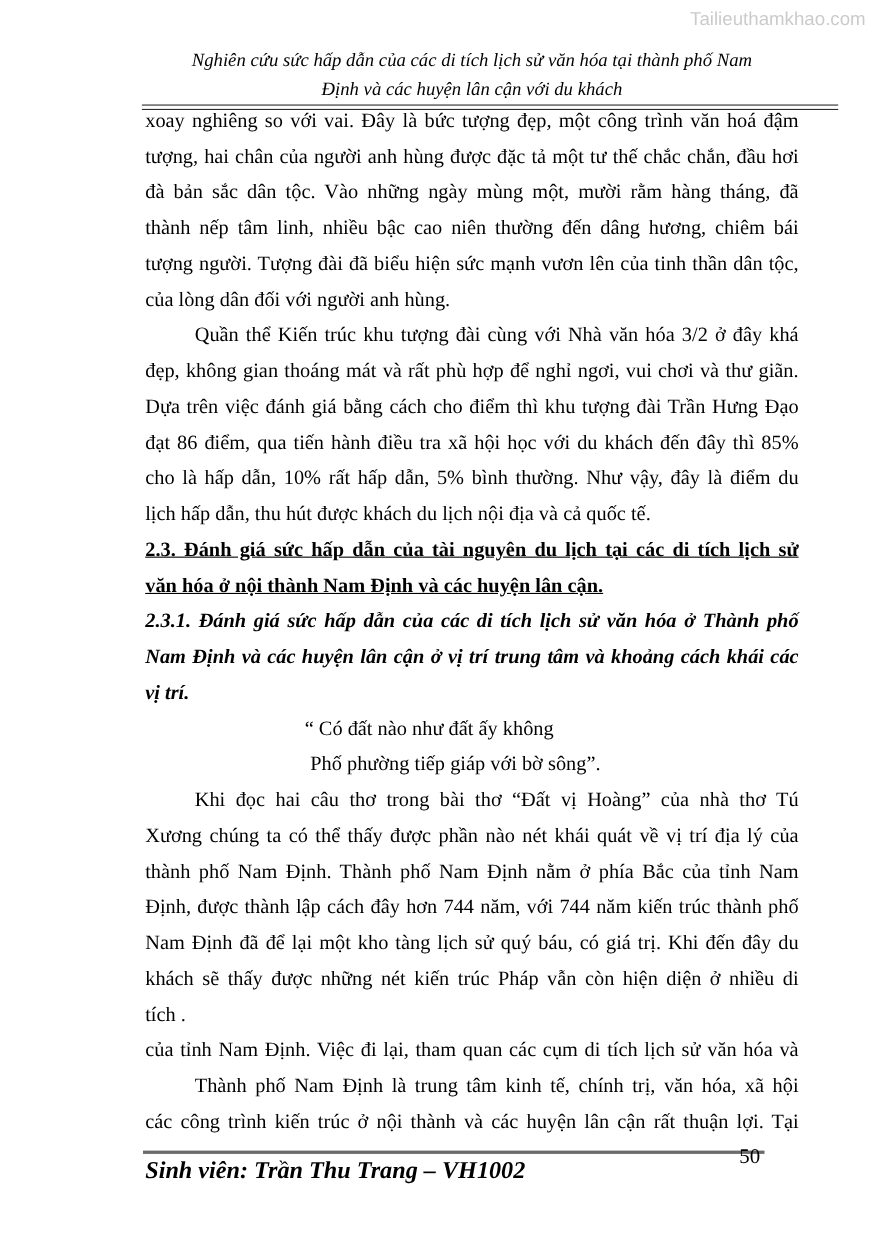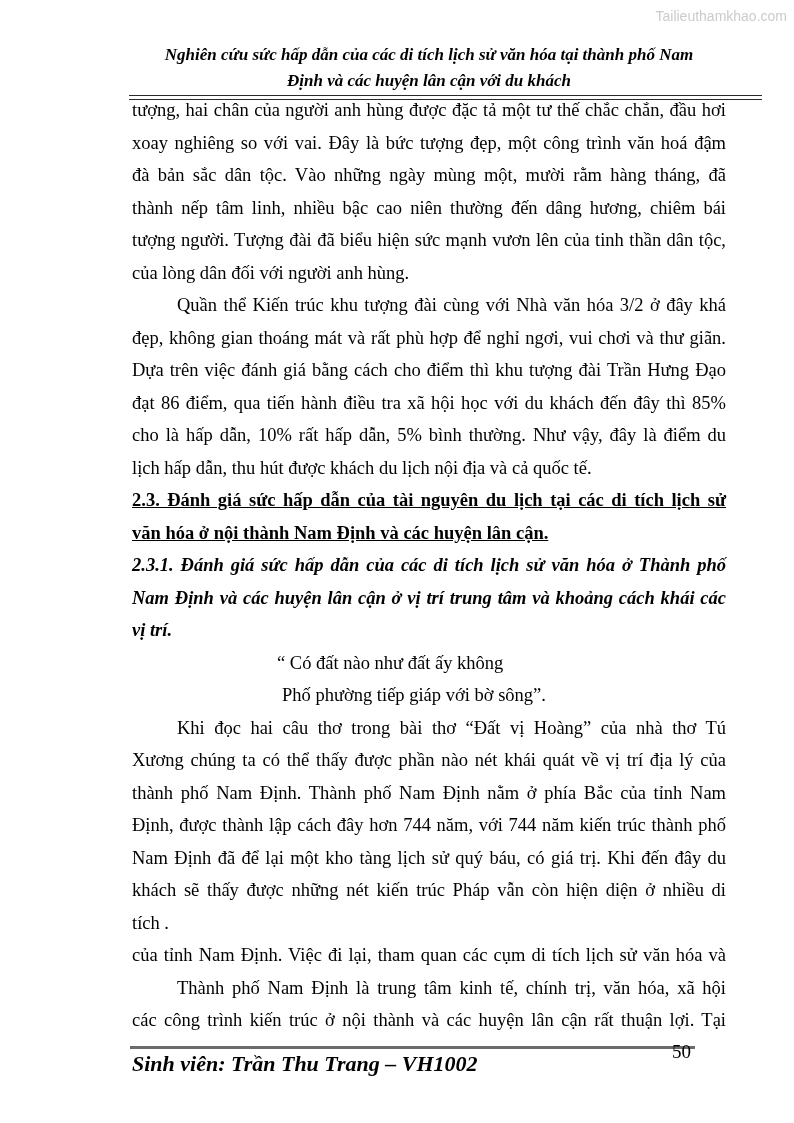--- a/index.html
+++ b/index.html
@@ -10,31 +10,31 @@
     background: #ffffff;
     font-family: "Liberation Serif", serif;
     color: #000000;
     overflow: hidden;
   }
   .watermark {
     position: absolute;
     top: 8px;
     right: 7px;
     font-family: "Liberation Sans", sans-serif;
-    font-size: 14px;
+    font-size: 17px;
     color: #cbcbcb;
     text-shadow: 1px 1px 0 #ffffff;
   }
   .doc-header {
     position: absolute;
     left: 130px;
     top: 42px;
     width: 598px;
     text-align: center;
-    font-weight: bold;
+    font-weight: normal;
     font-style: italic;
     font-size: 17px;
     line-height: 26px;
   }
   .header-rule {
     position: absolute;
     left: 129px;
     top: 95px;
     width: 633px;
     height: 3px;
@@ -94,22 +94,22 @@
 
   <div class="doc-header">
     <div>Nghiên cứu sức hấp dẫn của các di tích lịch sử văn hóa tại thành phố Nam</div>
     <div>Định và các huyện lân cận với du khách</div>
   </div>
 
   <div class="header-rule"></div>
 
   <div class="doc-body">
       <div class="block body">
+        <div class="line just">xoay nghiêng so với vai. Đây là bức tượng đẹp, một công trình văn hoá đậm</div>
         <div class="line just">tượng, hai chân của người anh hùng được đặc tả một tư thế chắc chắn, đầu hơi</div>
-        <div class="line just">xoay nghiêng so với vai. Đây là bức tượng đẹp, một công trình văn hoá đậm</div>
         <div class="line just">đà bản sắc dân tộc. Vào những ngày mùng một, mười rằm hàng tháng, đã</div>
         <div class="line just">thành nếp tâm linh, nhiều bậc cao niên thường đến dâng hương, chiêm bái</div>
         <div class="line just">tượng người. Tượng đài đã biểu hiện sức mạnh vươn lên của tinh thần dân tộc,</div>
         <div class="line">của lòng dân đối với người anh hùng.</div>
       </div>
       <div class="block body">
         <div class="line just indent">Quần thể Kiến trúc khu tượng đài cùng với Nhà văn hóa 3/2 ở đây khá</div>
         <div class="line just">đẹp, không gian thoáng mát và rất phù hợp để nghỉ ngơi, vui chơi và thư giãn.</div>
         <div class="line just">Dựa trên việc đánh giá bằng cách cho điểm thì khu tượng đài Trần Hưng Đạo</div>
         <div class="line just">đạt 86 điểm, qua tiến hành điều tra xã hội học với du khách đến đây thì 85%</div>

